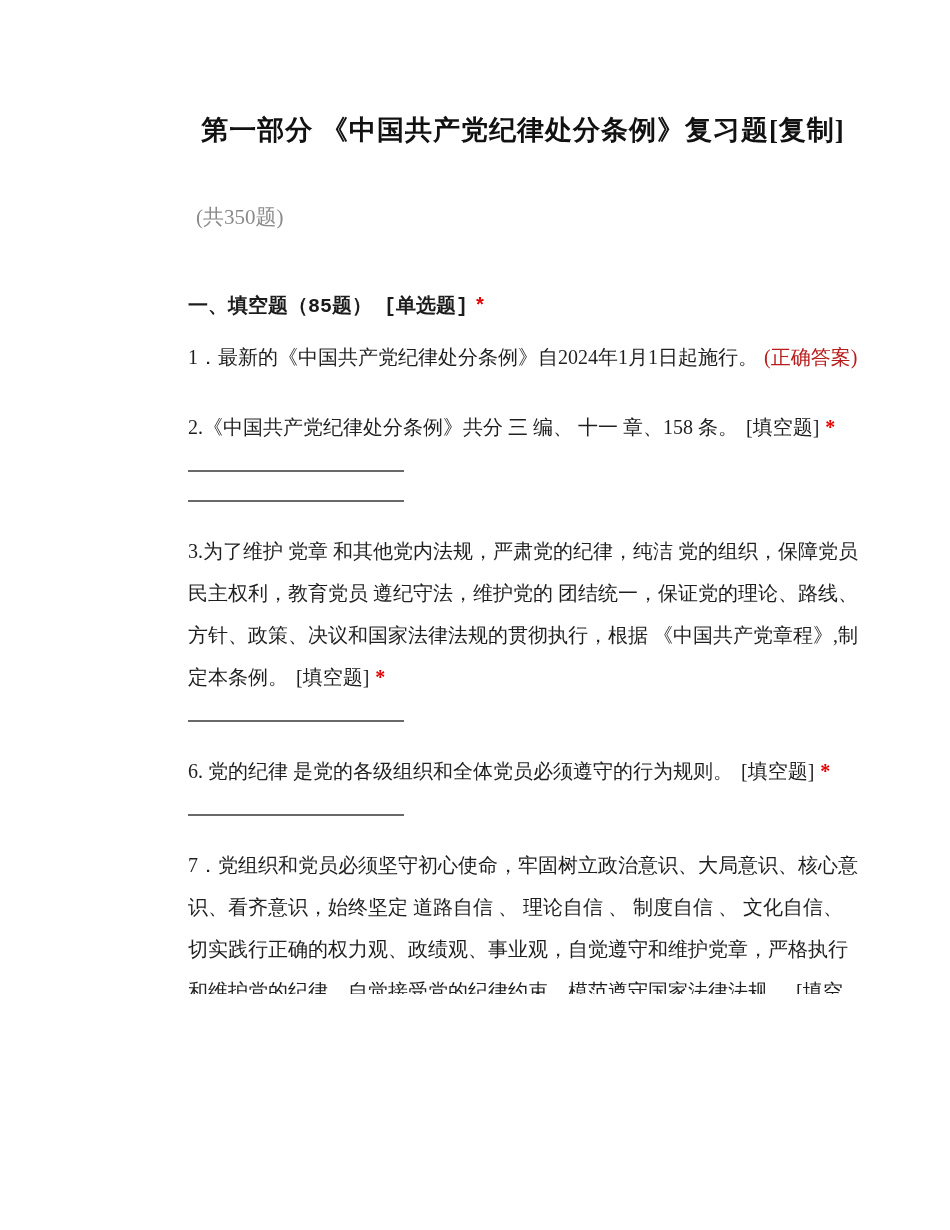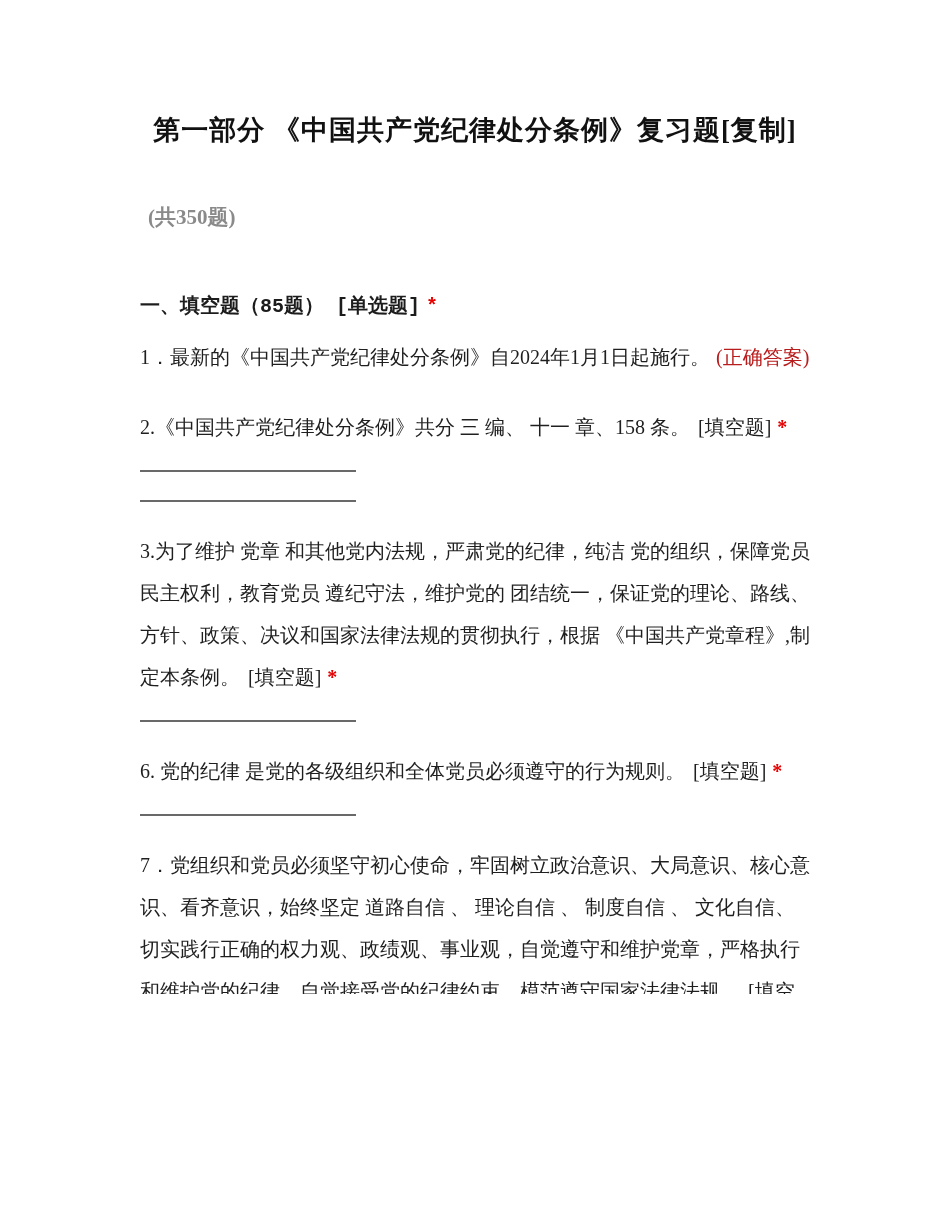--- a/index.html
+++ b/index.html
@@ -7,20 +7,21 @@
     padding: 0;
     background: #ffffff;
   }
   .page {
     position: relative;
     width: 950px;
     height: 994px;
     background: #ffffff;
     overflow: hidden;
     box-sizing: border-box;
+    padding-left: 48px;
   }
   .content {
     box-sizing: border-box;
     padding: 110px 140px 0 140px;
     width: 950px;
   }
   .doc-title {
     margin: 0;
     font-family: "Liberation Serif", "DejaVu Serif", serif;
     font-weight: bold;
@@ -29,21 +30,21 @@
     color: #111111;
     text-align: center;
     letter-spacing: 1px;
   }
   .doc-subtitle {
     margin: 52px 0 0 8px;
     font-family: "Liberation Serif", "DejaVu Serif", serif;
     font-size: 21px;
     line-height: 30px;
     color: #8a8a8a;
-    font-weight: bold;
+    font-weight: normal;
   }
   .section-heading {
     margin: 60px 0 0 0;
     font-family: Liberation Mono, monospace;
     font-weight: bold;
     font-size: 20px;
     line-height: 30px;
     color: #1c1c1c;
   }
   .question {

